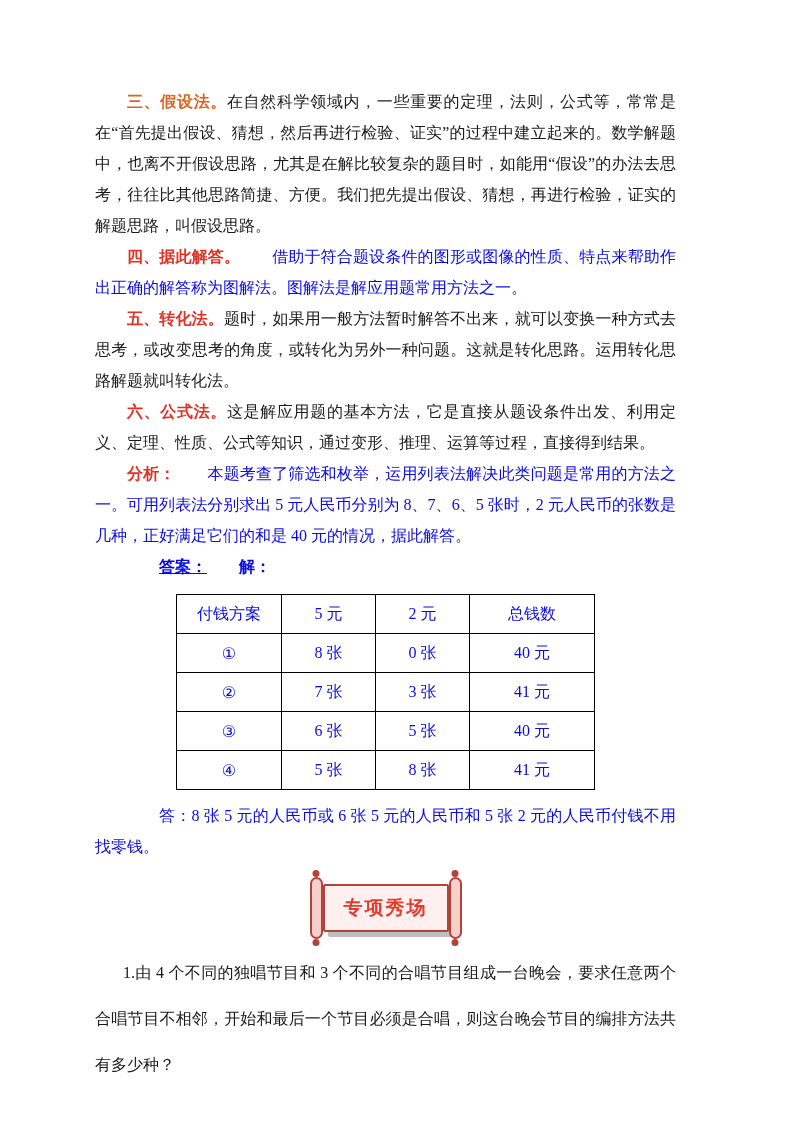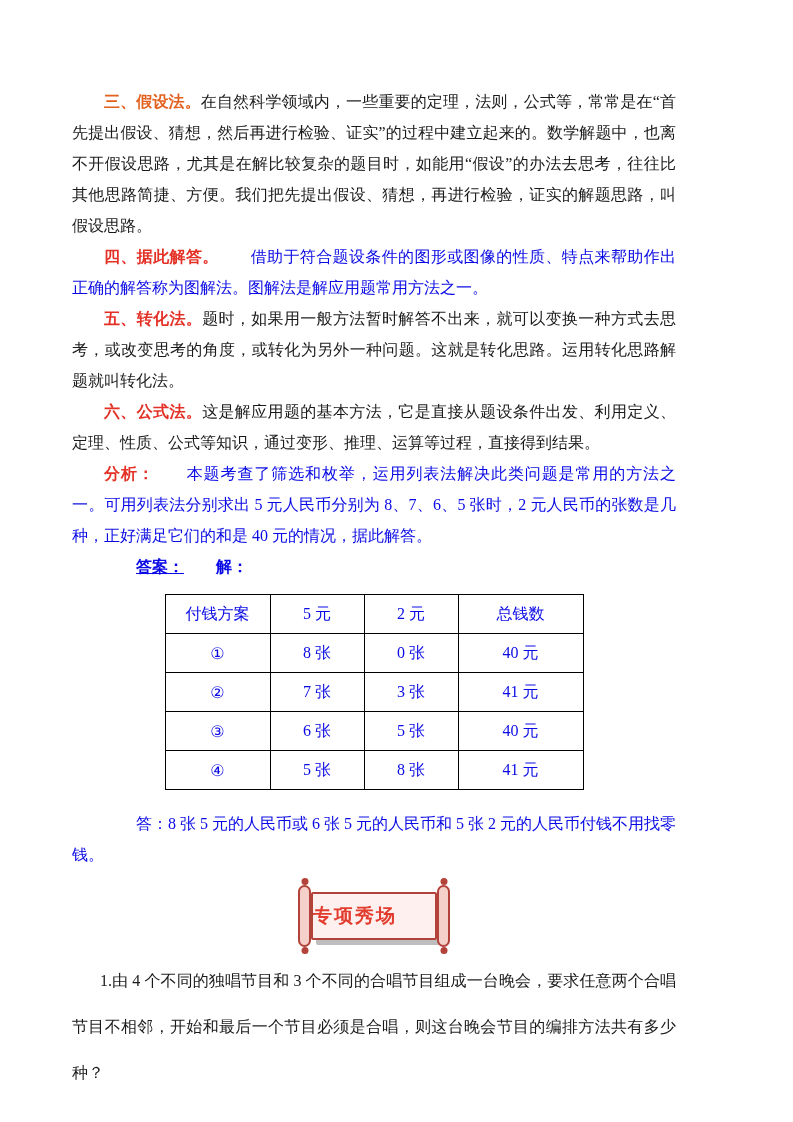--- a/index.html
+++ b/index.html
@@ -7,42 +7,42 @@
     width: 793px;
     height: 1122px;
     background: #ffffff;
     overflow: hidden;
     font-family: "Liberation Serif", serif;
   }
   .page {
     box-sizing: border-box;
     width: 793px;
     height: 1122px;
-    padding: 86px 117px 0 72px;
+    padding: 86px 117px 0 95px;
   }
   .para {
     margin: 0;
     font-size: 16px;
     line-height: 31px;
     text-align: justify;
     text-indent: 32px;
     color: var(--text-black, #1a1a1a);
     word-break: break-all;
   }
   .bold { font-weight: bold; }
   .c-orange { color: var(--heading-orange, #e2611f); }
   .c-red { color: var(--heading-red, #e43126); }
   .c-blue { color: var(--text-blue, #0a0ae6); margin-left: 32px; }
   .c-black { color: var(--text-black, #1a1a1a); }
   .underline { text-decoration: underline; font-family: Liberation Mono, monospace; }
 
   .answer-table {
     border-collapse: collapse;
     table-layout: fixed;
-    margin: 10px auto 18px auto;
+    margin: 10px auto 10px auto;
   }
   .answer-table td {
     border: 1px solid var(--table-border, #000000);
     text-align: center;
     vertical-align: middle;
     height: 38px;
     font-size: 16px;
     color: var(--text-blue, #0a0ae6);
     padding: 0;
   }
@@ -55,21 +55,21 @@
   .scroll { position: relative; width: 152px; height: 56px; }
   .scroll-face {
     position: absolute;
     left: 13px; right: 13px; top: 4px; bottom: 4px;
     background: var(--banner-face, #fdf0ee);
     border: 2px solid var(--banner-border, #b2423a);
     border-radius: 2px;
     box-shadow: 5px 5px 0 rgba(110,110,110,0.45);
     display: flex;
     align-items: center;
-    justify-content: flex-start;
+    justify-content: center;
   }
   .banner-text {
     font-family: "Liberation Sans", sans-serif;
     font-size: 19px;
     font-weight: bold;
     letter-spacing: 2px;
     color: var(--banner-text, #e23c2e);
   }
   .roller {
     position: absolute;

